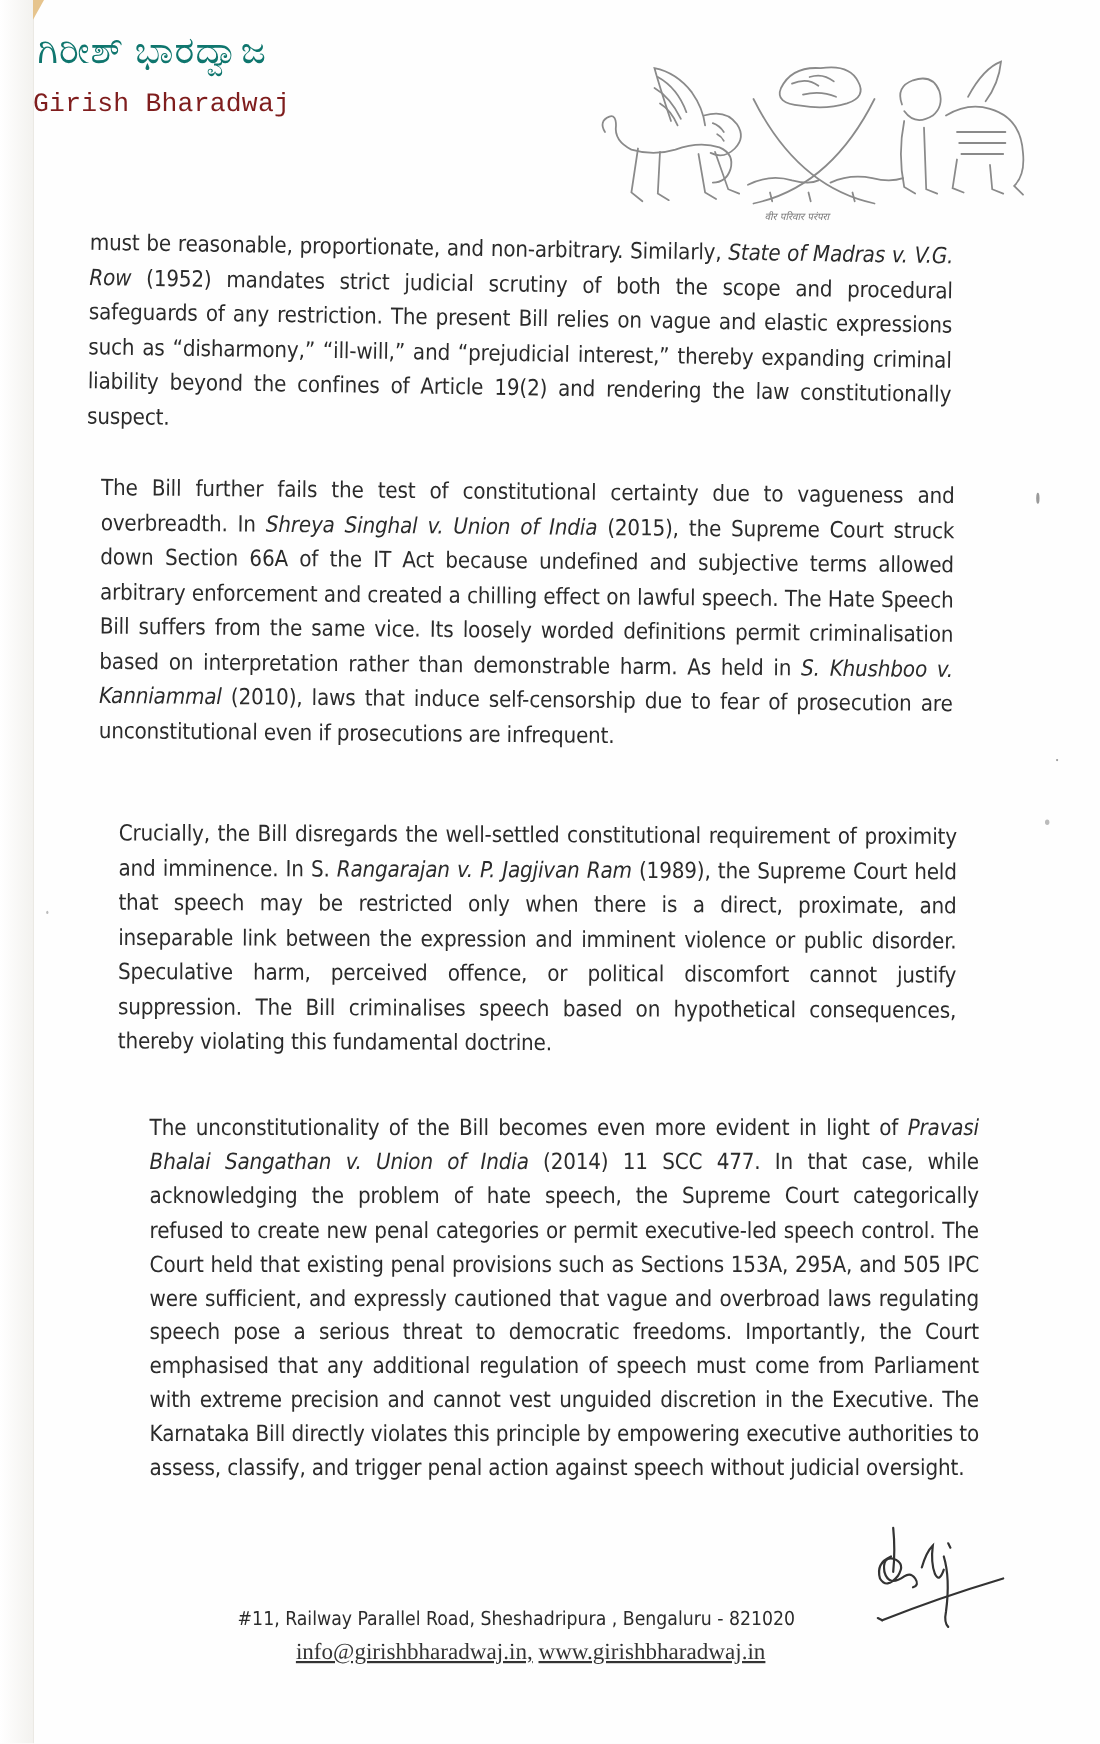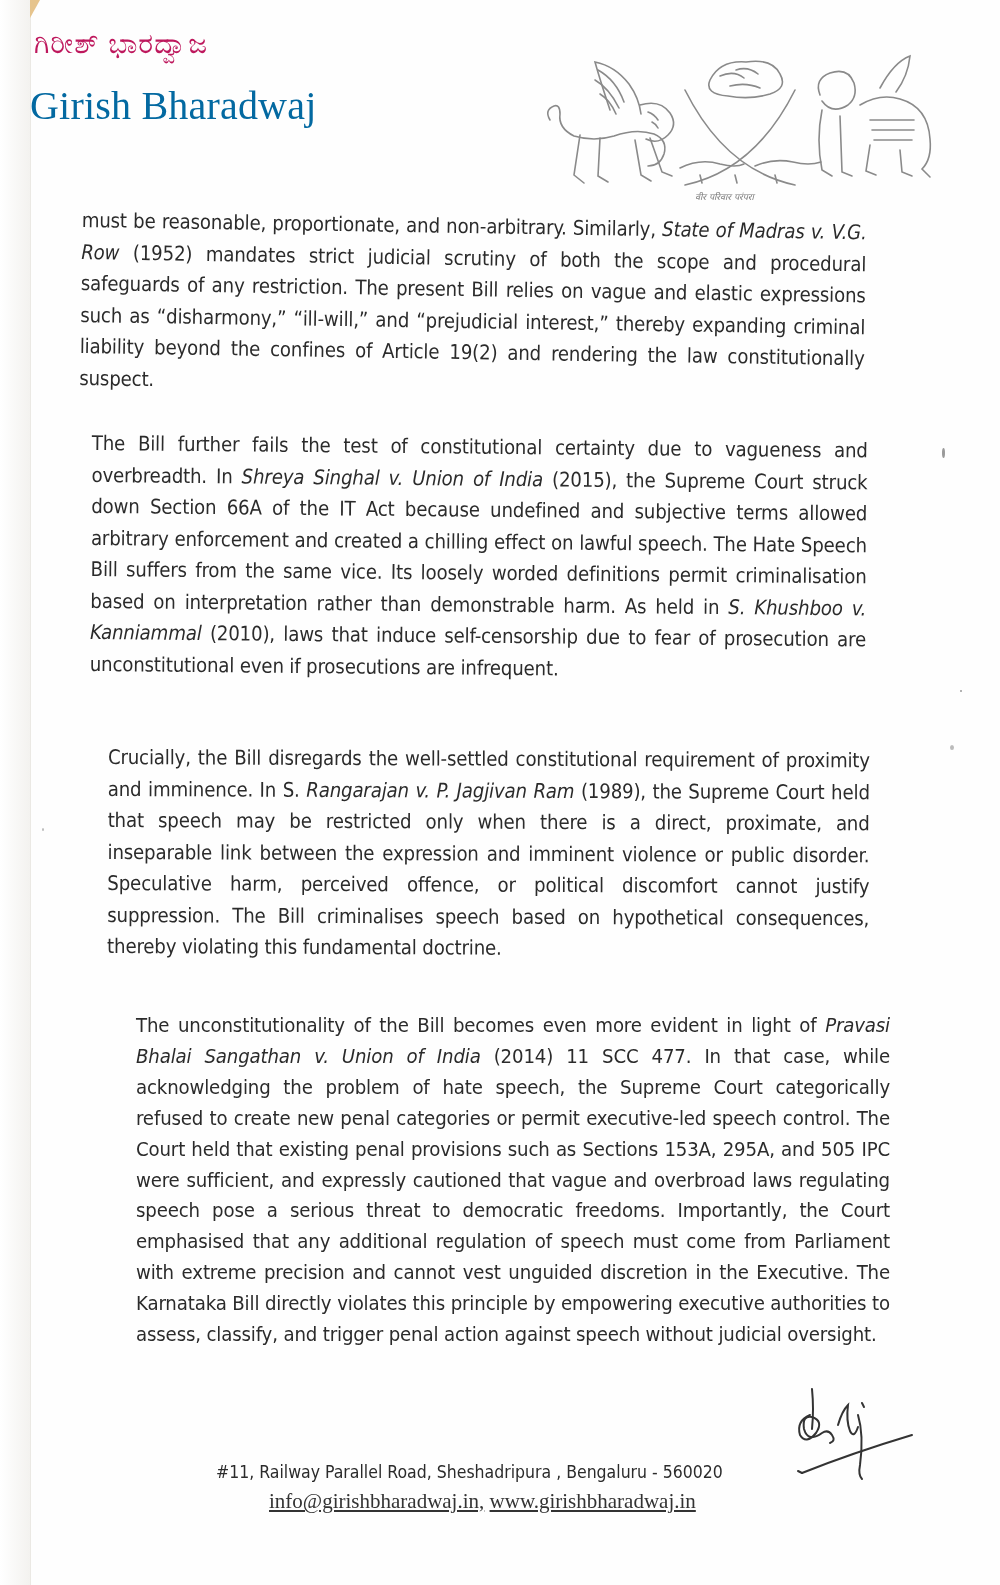--- a/index.html
+++ b/index.html
@@ -17,26 +17,26 @@
   .corner-tab {
     position:absolute; left:30px; top:0; width:0; height:0;
     border-top:18px solid #e6c48d; border-right:10px solid transparent;
   }
   .page {
     position:absolute; left:31px; top:0; width:969px; height:1585px;
     background:#fefefe;
   }
   .lh-kannada {
     position:absolute; left:34px; top:28px;
-    font-family:Liberation Sans, sans-serif; font-size:28px; color:#be185d;
+    font-family:Liberation Serif, serif; font-size:34px; color:#0f766e;
     letter-spacing:1px;
   }
   .lh-name {
     position:absolute; left:30px; top:82px;
-    font-family:Liberation Serif, serif; font-size:40px; color:#0369a1;
+    font-family:Liberation Mono, monospace; font-size:24px; color:#7f1d1d;
     letter-spacing:0.2px;
   }
   .emblem {
     position:absolute; left:540px; top:50px; width:400px; height:160px;
   }
   .emblem-motto {
     position:absolute; left:695px; top:190px;
     font-family:"DejaVu Sans", sans-serif; font-size:9px; color:#777;font-style:italic;
   }
   .para {
@@ -104,21 +104,21 @@
 <svg class="signature" viewBox="0 0 150 100" fill="none" stroke="#333" stroke-width="2" stroke-linecap="round">
   <path d="M22 4 q2 20 0 40"></path>
   <path d="M20 30 q-14 6 -10 20 q6 10 16 -2 q8 -12 -4 -16 q-10 -2 -8 12 q4 14 18 4 q6 -4 10 2 q4 6 -2 8"></path>
   <path d="M48 40 q4 -14 10 -20 q-2 16 2 26 q4 8 8 -4"></path>
   <path d="M72 18 l2 4"></path>
   <path d="M68 30 q6 20 2 50 q-2 10 2 14"></path>
   <path d="M12 88 q50 -20 110 -38"></path>
   <path d="M12 88 l-4 -2"></path>
 </svg>
 
-<div class="footer-address">#11, Railway Parallel Road, Sheshadripura , Bengaluru - 560020</div>
+<div class="footer-address">#11, Railway Parallel Road, Sheshadripura , Bengaluru - 821020</div>
 <div class="footer-links">
   <a>info@girishbharadwaj.in,</a>
   <a>www.girishbharadwaj.in</a>
 </div>
 
 <div class="speck" style="left:942px;top:448px;width:3px;height:10px;"></div>
 <div class="speck" style="left:960px;top:690px;width:2px;height:2px;"></div>
 <div class="speck" style="left:950px;top:745px;width:4px;height:5px;background:#bbb;"></div>
 <div class="speck" style="left:42px;top:828px;width:2px;height:3px;background:#bbb;"></div>
 

